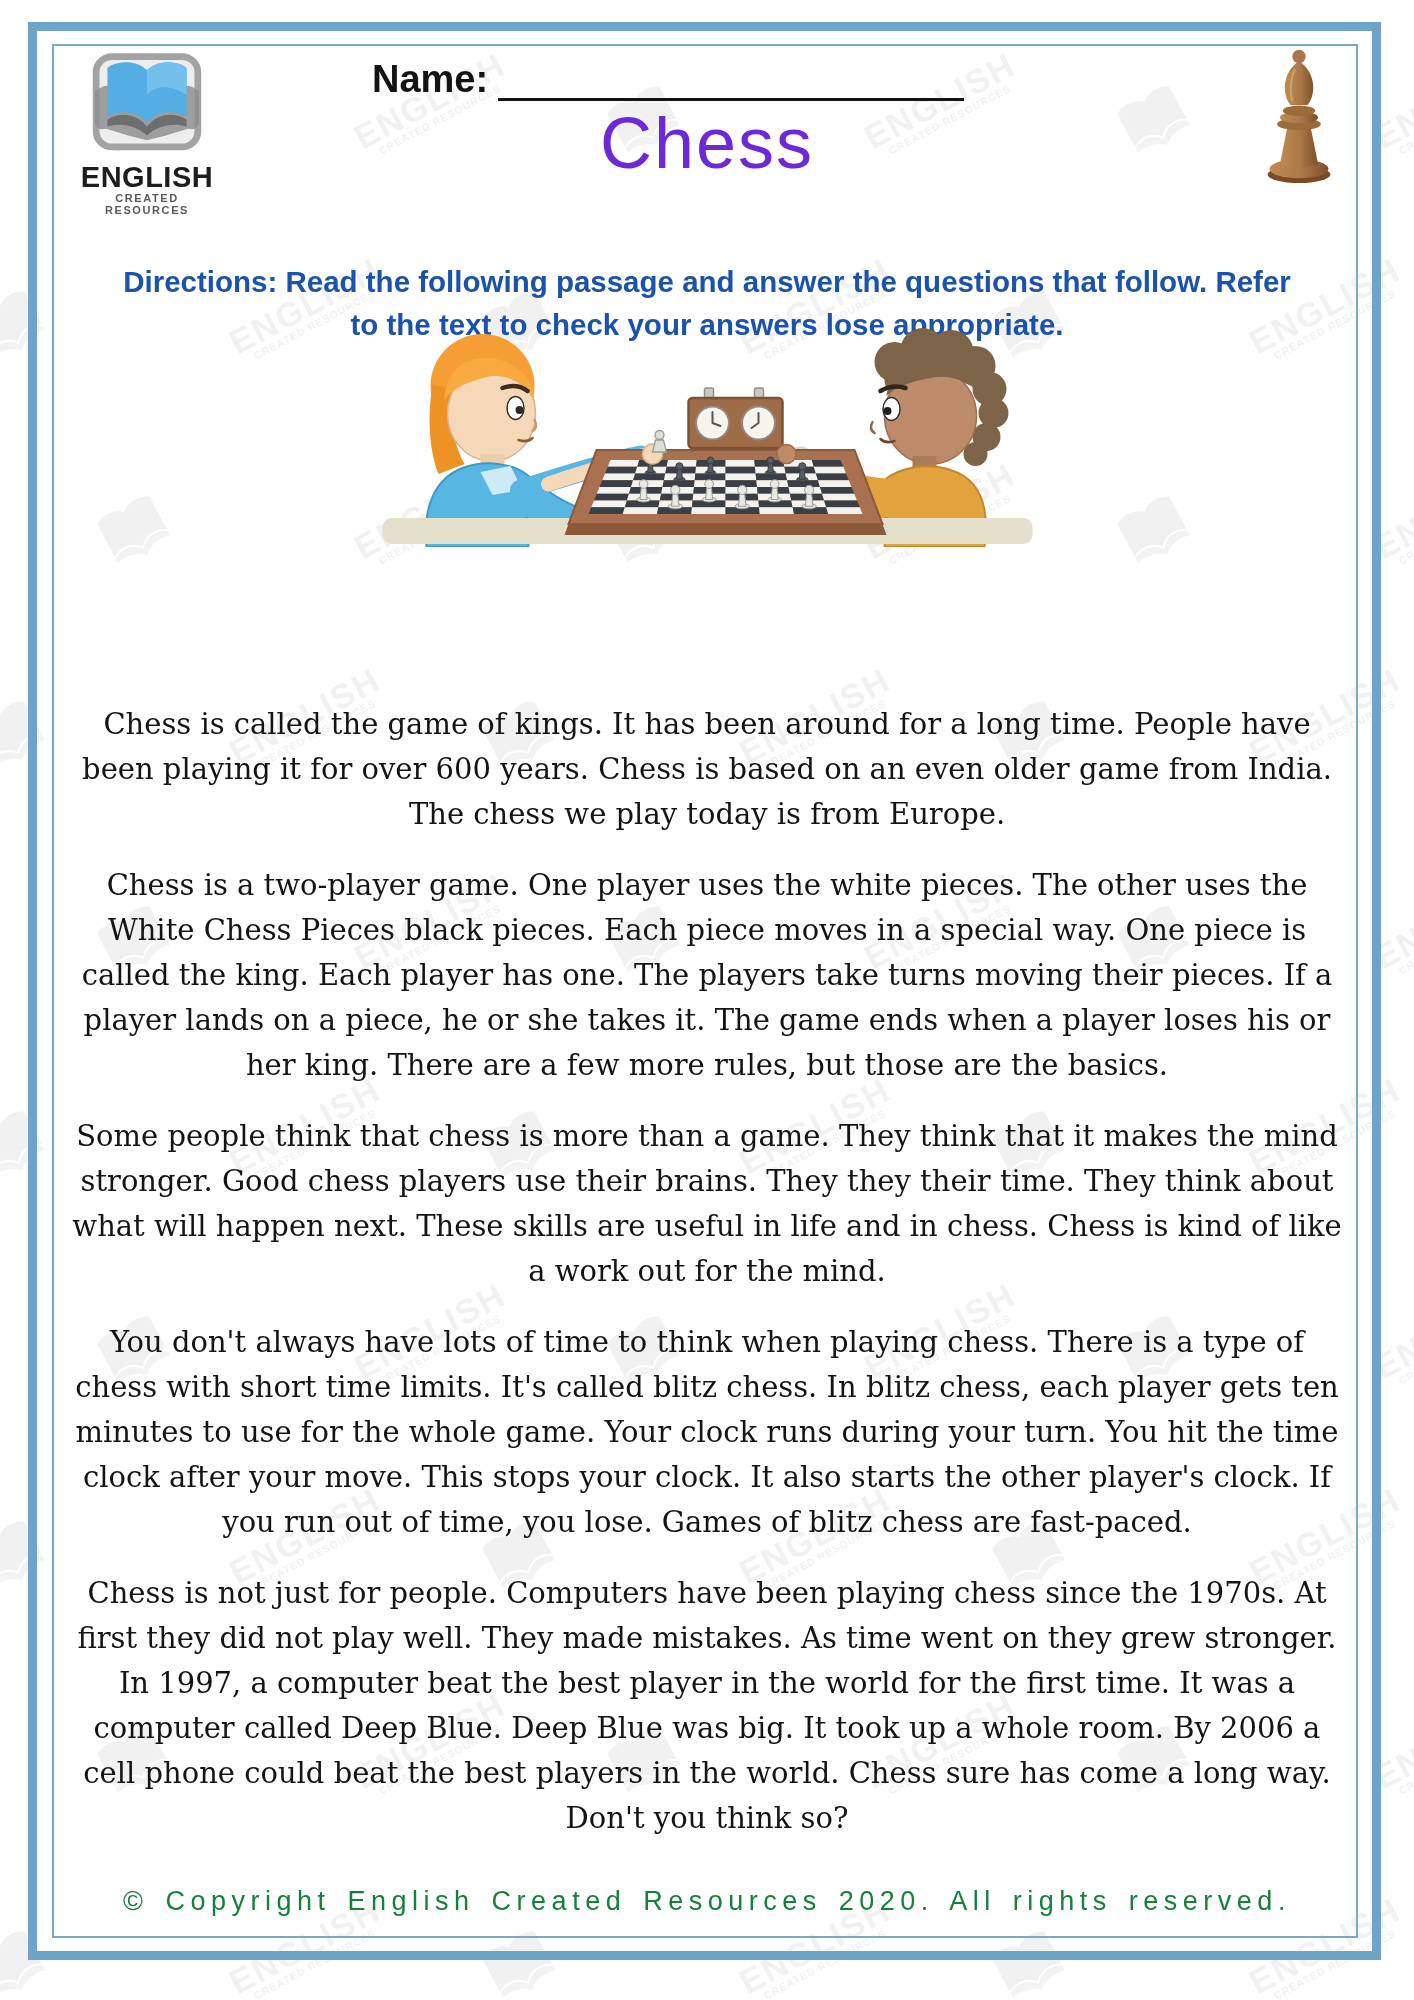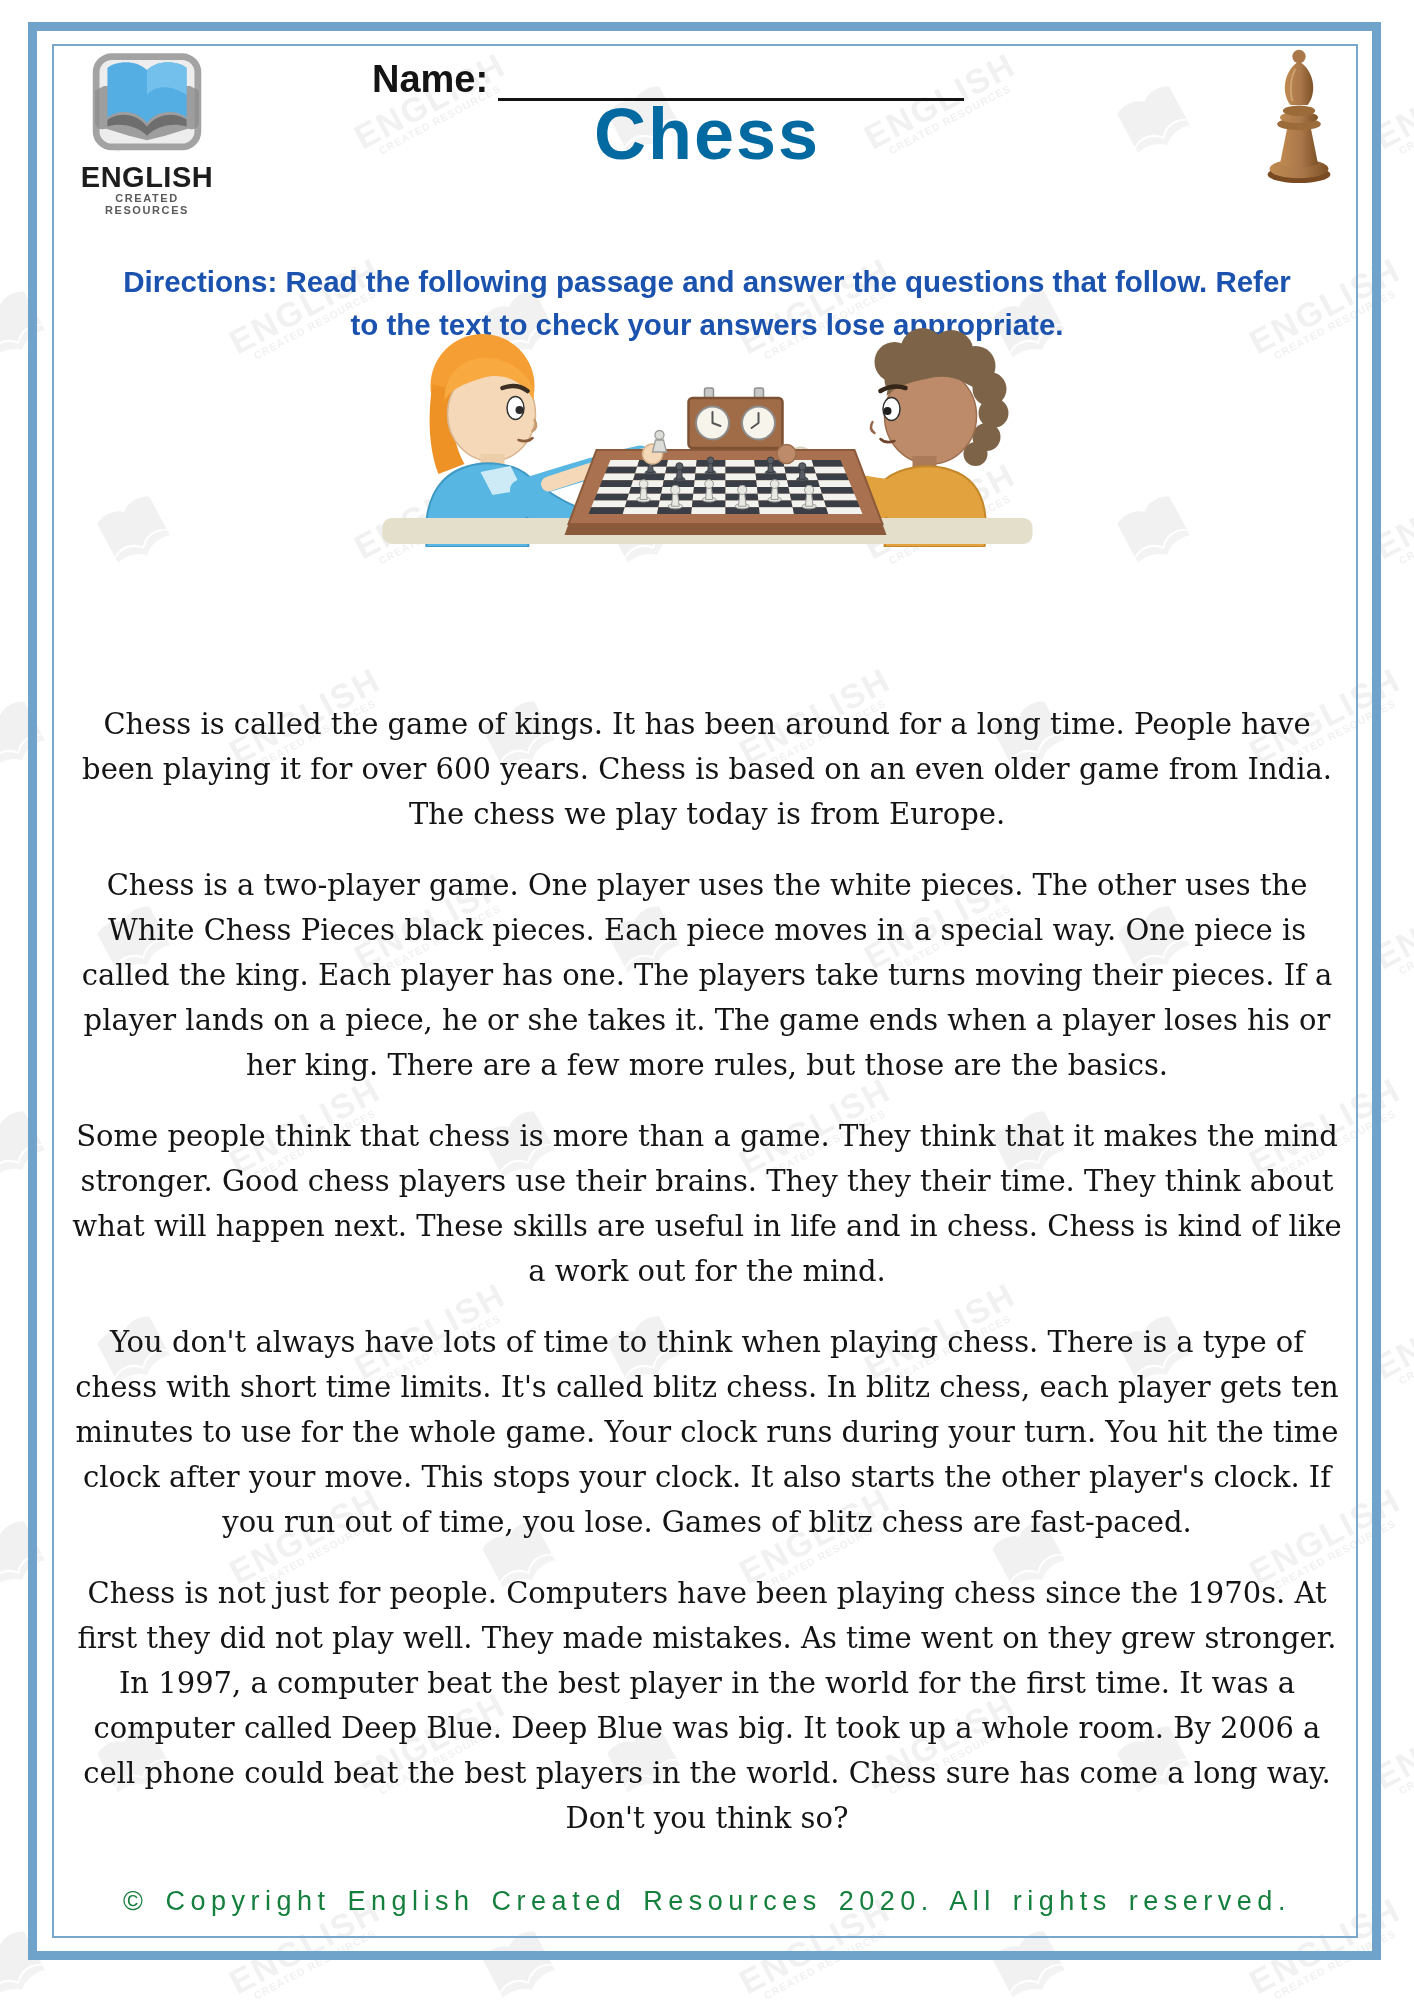--- a/index.html
+++ b/index.html
@@ -19,22 +19,22 @@
     border:2px solid #7aa8cc;box-sizing:border-box;z-index:1;}
   .content{position:absolute;inset:0;z-index:2;}
   
   .logo{position:absolute;left:72px;top:52px;width:150px;text-align:center;}
   .logo-title{font-weight:800;font-size:29px;letter-spacing:.5px;color:#1d1d1d;line-height:30px;margin-top:2px;}
   .logo-sub{font-weight:700;font-size:11px;letter-spacing:1.6px;color:#5a5a5a;}
   .name-row{position:absolute;left:372px;top:58px;display:flex;align-items:flex-end;}
   .name-label{font-weight:800;font-size:38px;color:#141414;}
   .name-line{width:466px;height:36px;border-bottom:3.5px solid #141414;margin-left:10px;}
   .bishop{position:absolute;left:1254px;top:46px;}
-  .title{position:absolute;left:0;right:0;top:93px;text-align:center;
-    font-weight:700;font-size:72px;letter-spacing:2px;color:#0369a1;}
+  .title{position:absolute;left:0;right:0;top:102px;text-align:center;
+    font-weight:400;font-size:72px;letter-spacing:2px;color:#6d28d9;}
   .directions{position:absolute;left:0;right:0;top:260px;text-align:center;
     color:#1a52ae;font-weight:700;font-size:29.5px;line-height:43px;}
   
   .illus{position:absolute;left:50%;top:292px;transform:translateX(-50%);}
   
   .passage{position:absolute;left:66px;top:702px;width:1282px;
     font-family:"DejaVu Serif","Liberation Serif",serif;
     font-size:29px;line-height:45px;text-align:center;color:#141414;}
   .passage p{margin:0 0 26px 0;}
   .footer{position:absolute;left:0;right:0;top:1886px;text-align:center;

